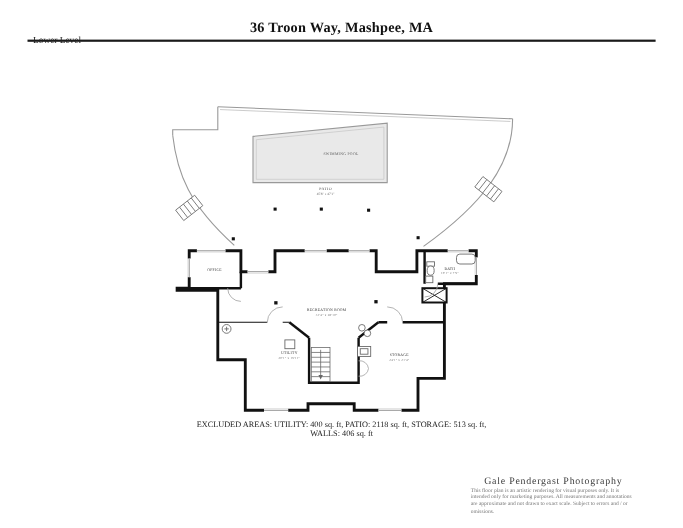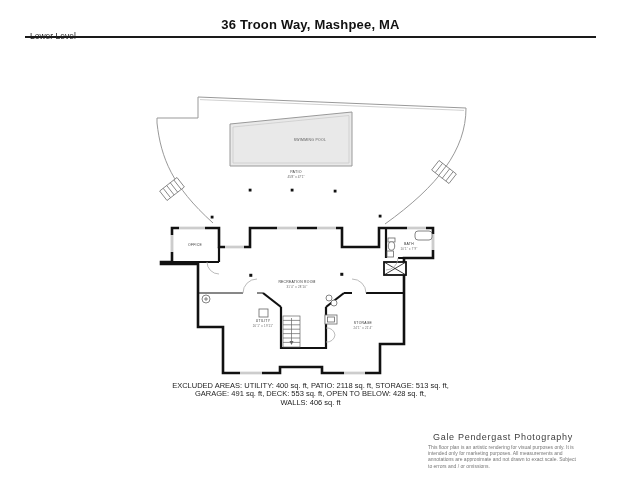--- a/index.html
+++ b/index.html
@@ -1,17 +1,17 @@
 <!DOCTYPE html>
 <html><head>
 <meta charset="utf-8">
 <style>
   html,body{margin:0;padding:0;background:#fff;}
   .page{position:relative;width:621px;height:480px;background:#fff;overflow:hidden;
-        font-family:Liberation Sans, sans-serif;color:#222;}
+        font-family:Liberation Serif, serif;color:#222;}
   .title{position:absolute;top:17px;left:0;width:100%;text-align:center;
          font-size:13px;font-weight:bold;letter-spacing:.2px;color:#111;}
   .rule{position:absolute;top:36px;left:25px;right:25px;height:2px;background:#1a1a1a;}
   .level{position:absolute;top:31px;left:30px;font-size:8.5px;color:#222;}
   .plan-svg{position:absolute;top:0;left:0;}
   .summary{position:absolute;top:382px;left:0;width:100%;text-align:center;
            font-size:7.5px;line-height:8.3px;color:#1c1c1c;}
   .summary .total{font-size:8px;font-weight:bold;}
   .credit{position:absolute;top:432px;left:428px;width:150px;}
   .credit .studio{font-size:9px;letter-spacing:.7px;color:#3c3c3c;text-align:center;margin:0 0 2px 0;}
@@ -176,21 +176,20 @@
       <text x="263" y="322" font-size="3.4">UTILITY</text>
       <text x="263" y="326.5" font-size="2.9" fill="#666">20'1" x 19'11"</text>
 
       <text x="363" y="324" font-size="3.4">STORAGE</text>
       <text x="363" y="328.5" font-size="2.9" fill="#666">24'1" x 21'4"</text>
     </g>
   </svg>
 
   <div class="summary">
     <div>EXCLUDED AREAS: UTILITY: 400 sq. ft, PATIO: 2118 sq. ft, STORAGE: 513 sq. ft,</div>
-    <div>GARAGE: 491 sq. ft, DECK: 553 sq. ft, OPEN TO BELOW: 428 sq. ft,</div>
     <div>WALLS: 406 sq. ft</div>
   </div>
 
   <div class="credit">
     <p class="studio">Gale Pendergast Photography</p>
     <p class="disclaimer">This floor plan is an artistic rendering for visual purposes only. It is intended only for marketing purposes. All measurements and annotations are approximate and not drawn to exact scale. Subject to errors and / or omissions.</p>
   </div>
 
 </div>
 

